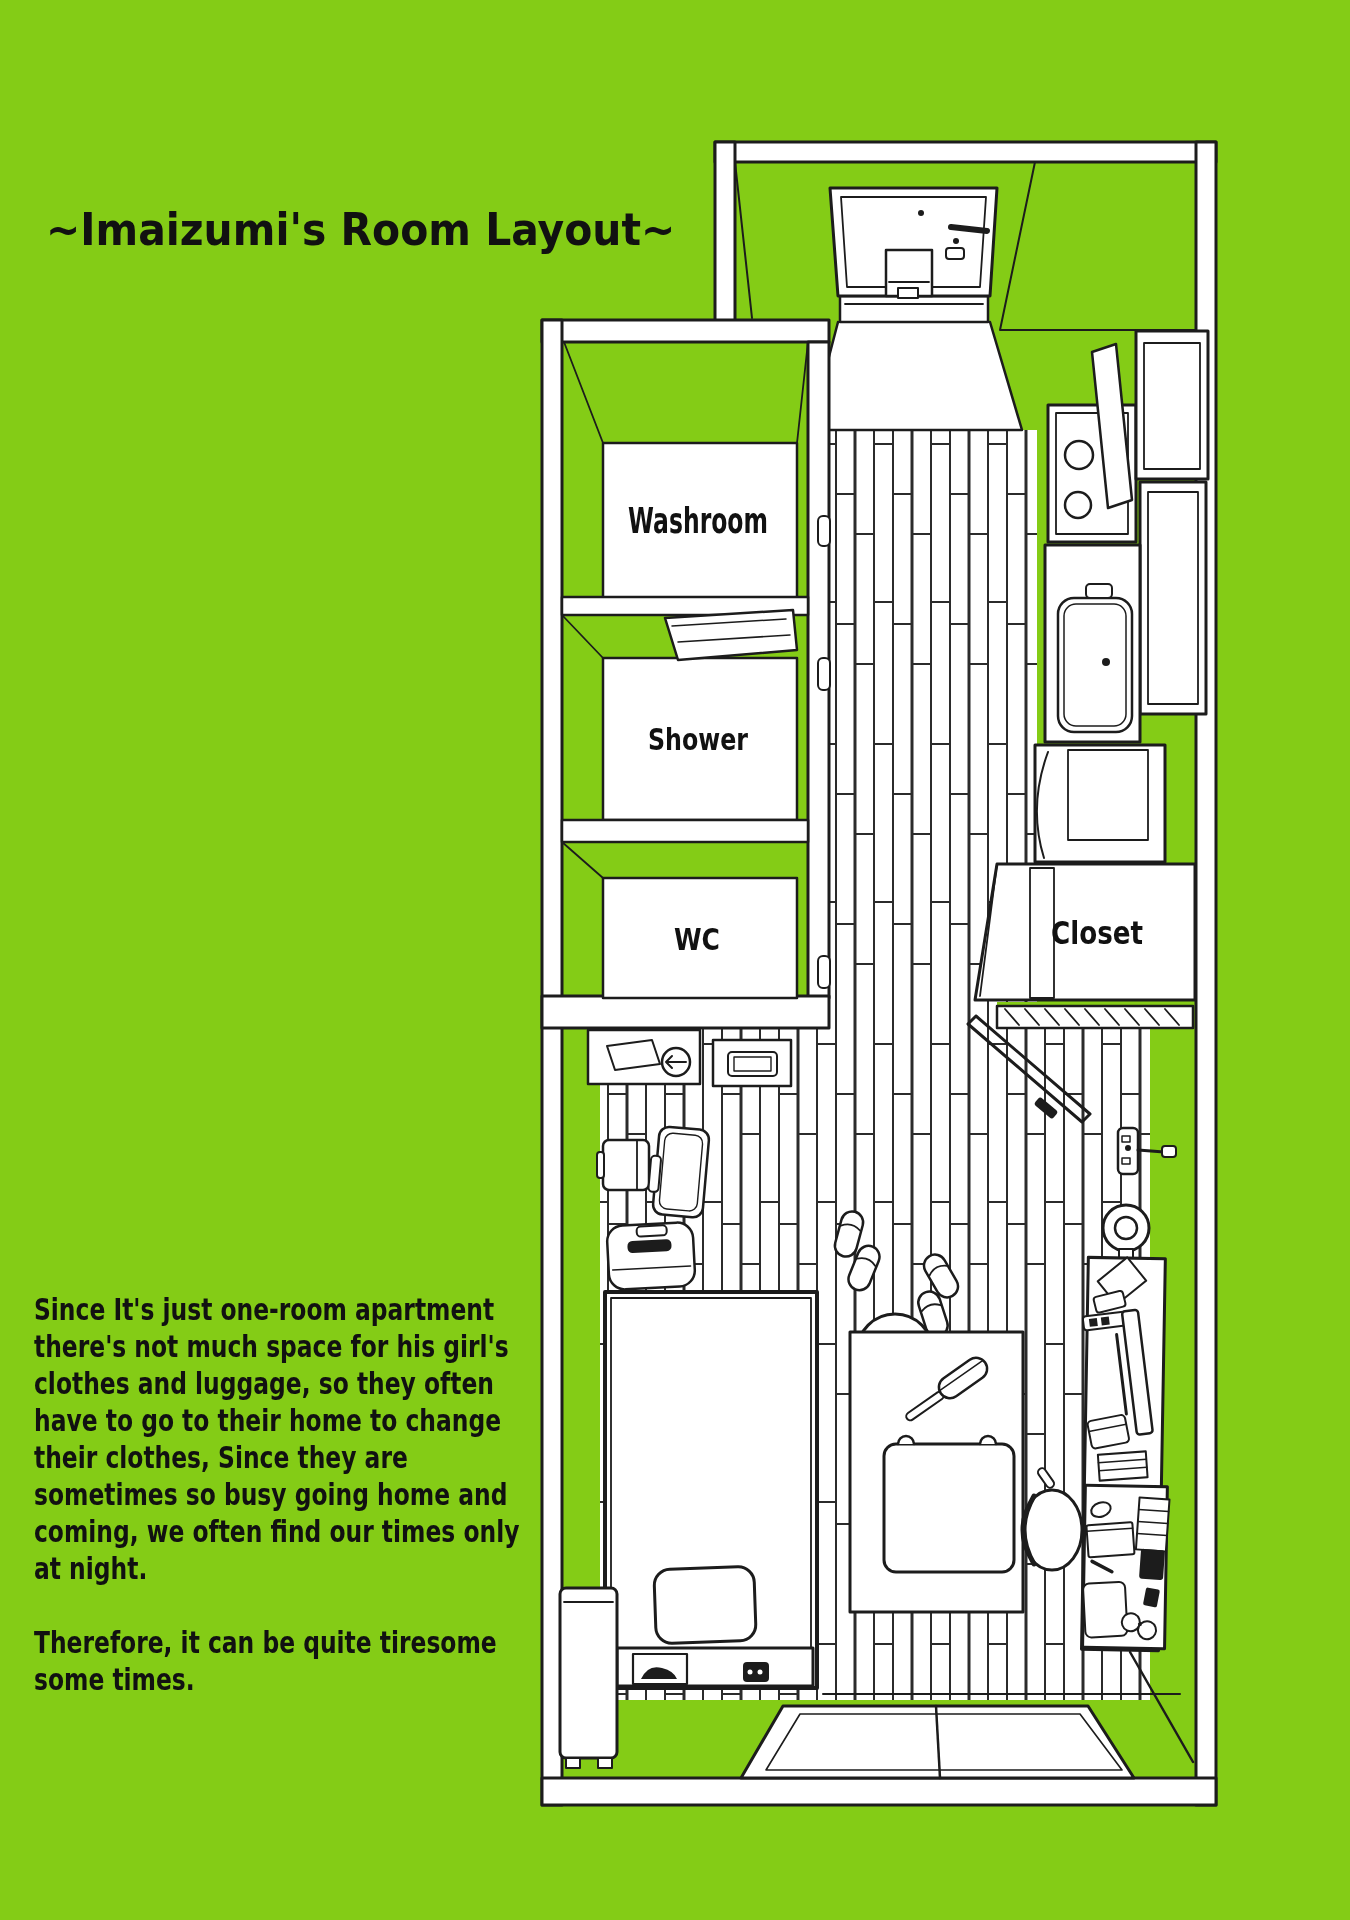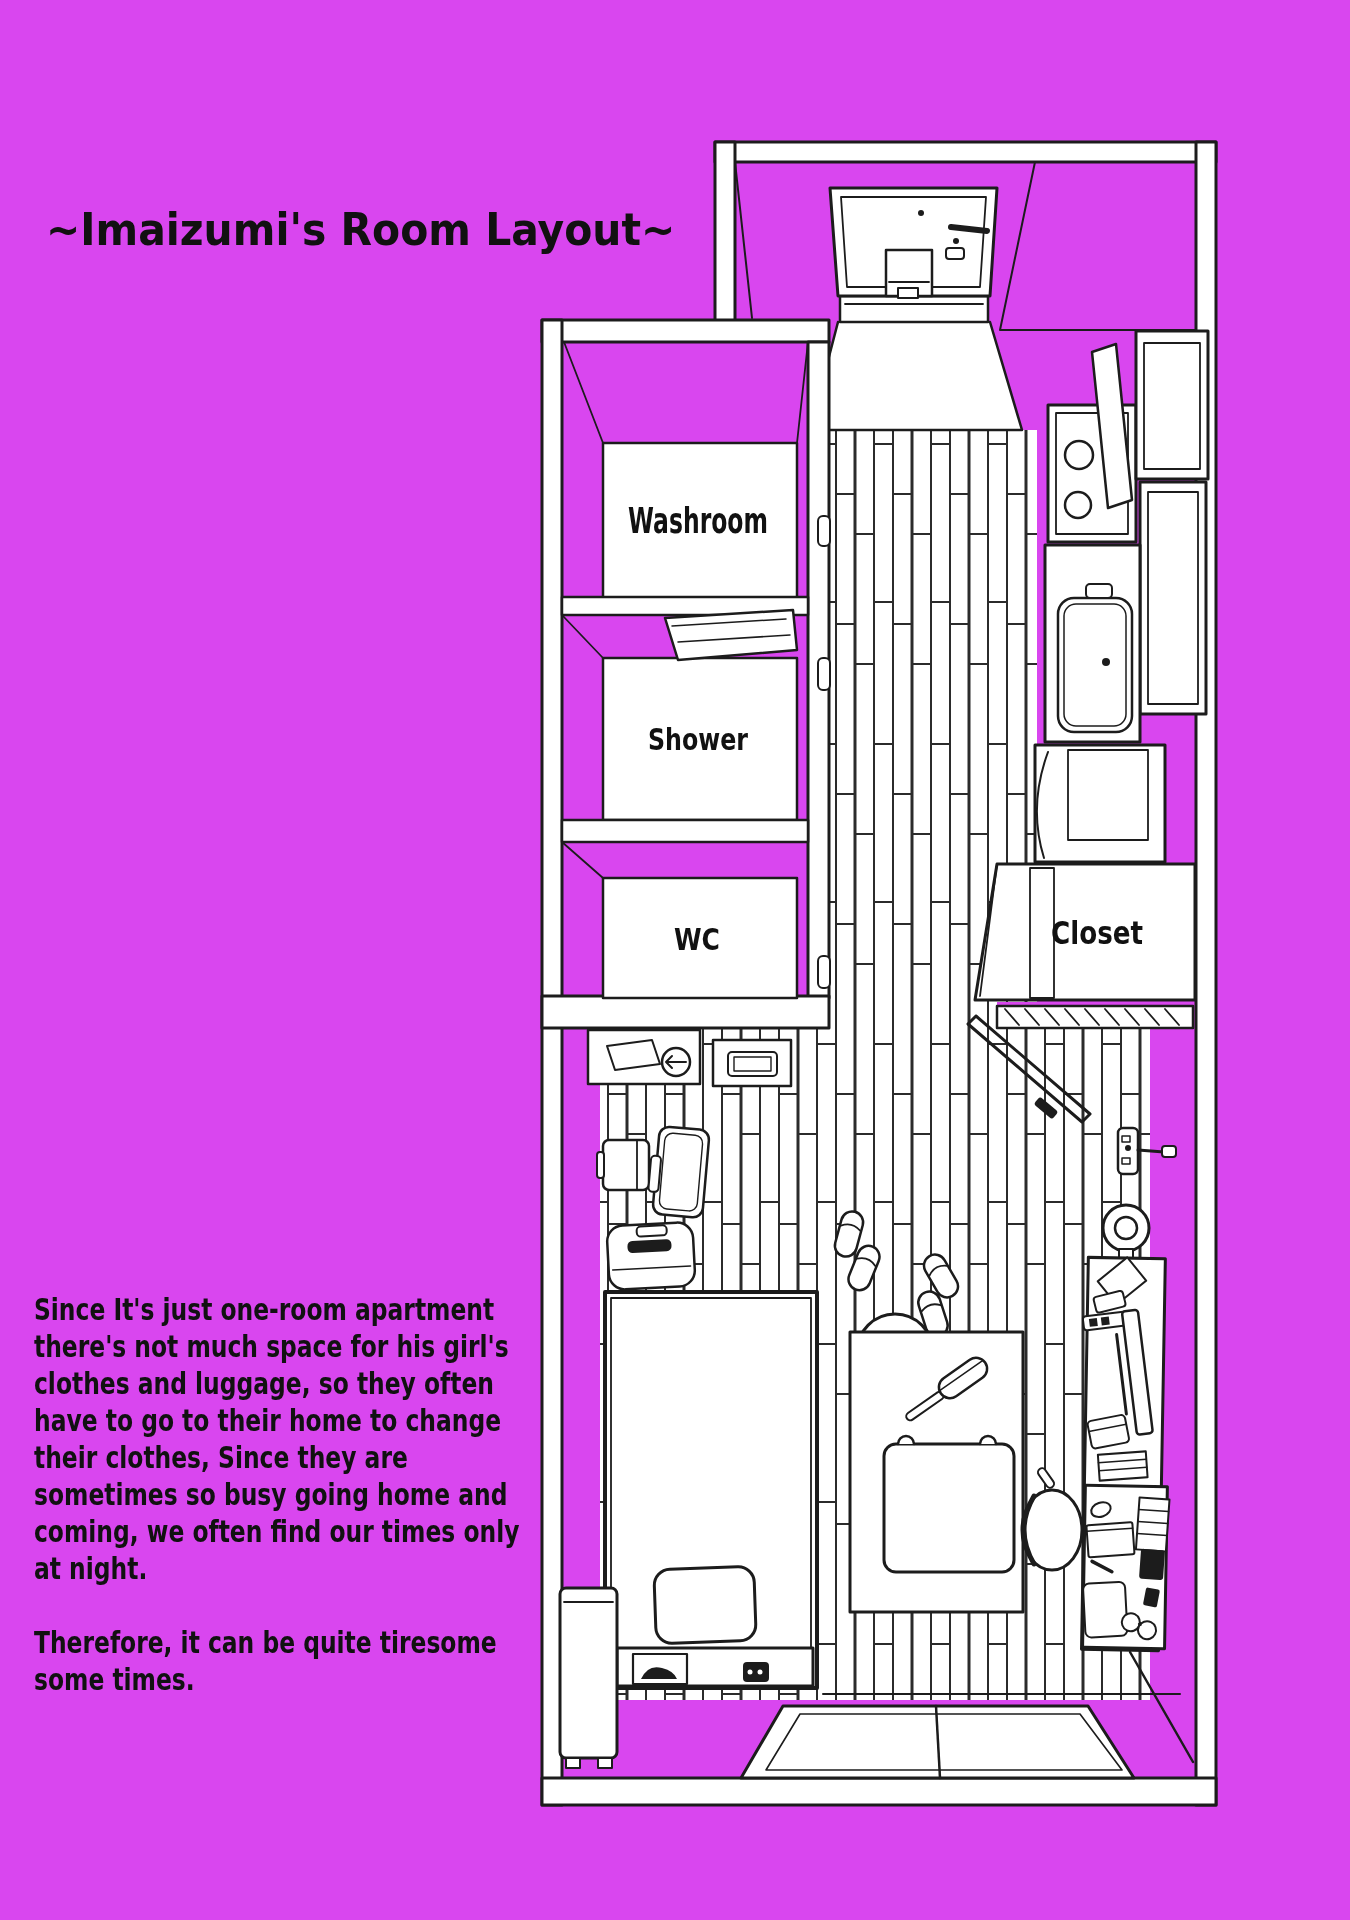--- a/index.html
+++ b/index.html
@@ -1,16 +1,16 @@
 <!DOCTYPE html>
 <html><head>
 <meta charset="utf-8">
 <style>
   html,body{margin:0;padding:0;background:#fff;}
-  .page{position:relative;width:1350px;height:1920px;background:#d946ef;overflow:hidden;
+  .page{position:relative;width:1350px;height:1920px;background:#84cc16;overflow:hidden;
         font-family:"DejaVu Sans","Liberation Sans",sans-serif;color:#1c1c1c;}
   .title{position:absolute;left:46px;top:204px;font-weight:bold;font-size:44px;
          white-space:nowrap;transform:scaleX(.93);transform-origin:left top;color:#111;}
   .notes{position:absolute;left:34px;top:1291px;font-weight:bold;font-size:30px;
          line-height:37px;transform:scaleX(.78);transform-origin:left top;color:#111;
          width:640px;}
   .notes p{margin:0;}
   .notes p + p{margin-top:37px;}
   .ln{display:block;white-space:nowrap;}
   svg{position:absolute;left:0;top:0;}

